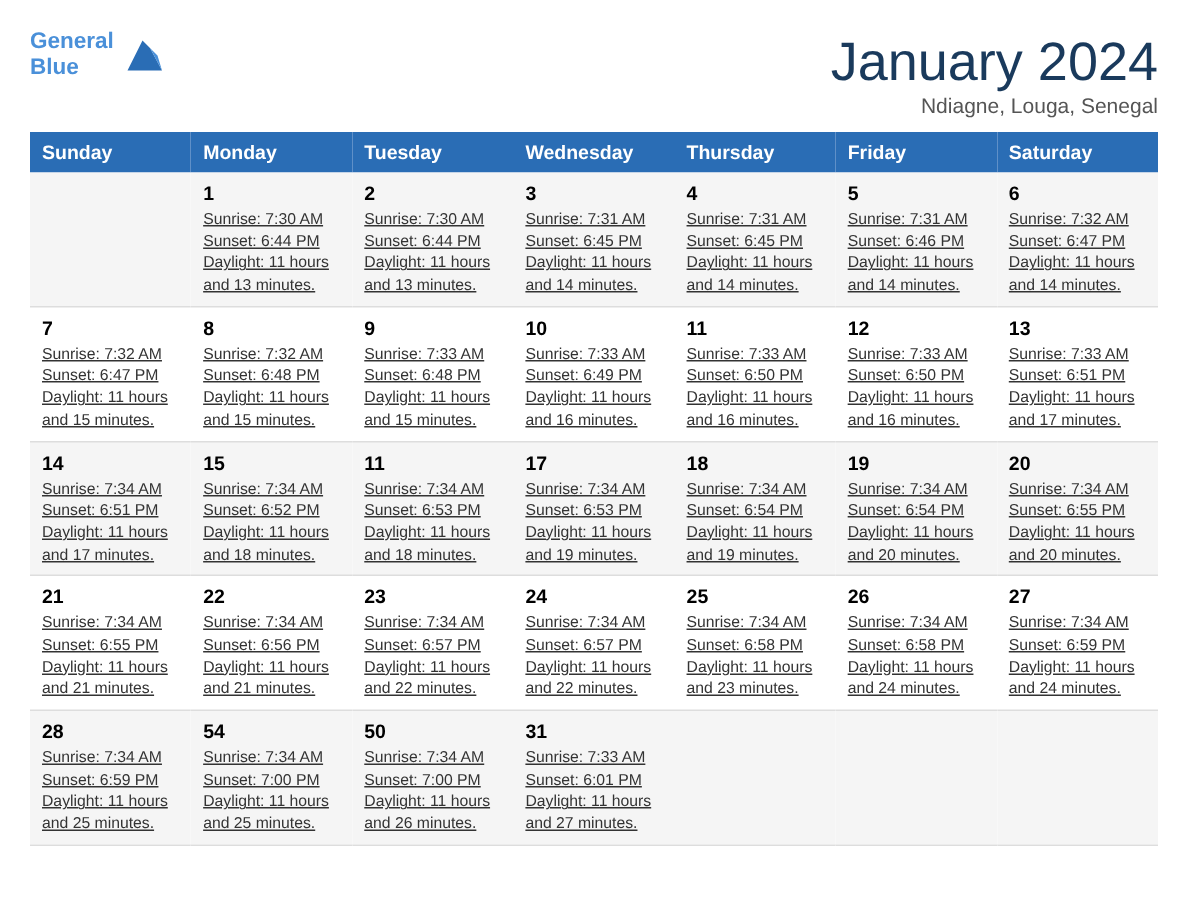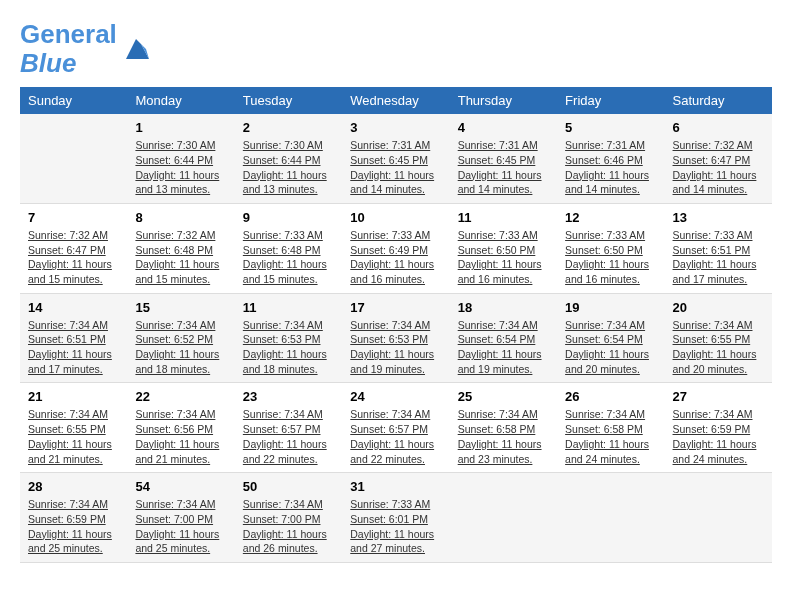--- a/index.html
+++ b/index.html
@@ -14,21 +14,21 @@
       display: flex;
       justify-content: space-between;
       align-items: flex-start;
       margin-bottom: 10px;
     }
     .logo {
       display: flex;
       align-items: center;
     }
     .logo-text {
-      font-size: 26px;
+      font-size: 15px;
       font-weight: bold;
       color: #1a3a5c;
       line-height: 1.1;
     }
     .logo-text span {
       color: #4a90d9;
     }
     .logo-icon {
       width: 30px;
       height: 30px;
@@ -50,21 +50,21 @@
       width: 100%;
       border-collapse: collapse;
       font-size: 11px;
     }
     thead tr th {
       background-color: #2a6db5;
       color: #fff;
       text-align: left;
       padding: 6px 8px;
       font-size: 13px;
-      font-weight: normal;
+      font-weight: bold;
     }
     tbody tr {
       border-bottom: 1px solid #ddd;
     }
     tbody tr:nth-child(odd) {
       background-color: #f5f5f5;
     }
     tbody tr:nth-child(even) {
       background-color: #ffffff;
     }
@@ -88,28 +88,32 @@
     }
   </style>
 </head>
 <body>
 
 <div class="header">
   <div class="logo">
     <div>
       <div style="display:flex;align-items:center;">
         <div class="logo-text">
-          <span>General</span><br><span style="color:#4a90d9;font-style:italic;">Blue</span>
+          <span>General</span><br><span style="color:#4a90d9;">Blue</span>
         </div>
         <svg class="logo-icon" viewBox="0 0 30 30">
           <polygon points="5,25 15,5 25,15 20,10 28,25" fill="#2a6db5"></polygon>
           <polygon points="15,5 25,15 28,25 20,10" fill="#4a90d9"></polygon>
         </svg>
       </div>
     </div>
+  </div>
+  <div class="title-area">
+    <div class="month-title">January 2024</div>
+    <div class="subtitle">Ndiagne, Louga, Senegal</div>
   </div>
 </div>
 
 <table>
   <thead>
     <tr>
     <th>Sunday</th>
         <th>Monday</th>
         <th>Tuesday</th>
         <th>Wednesday</th>

